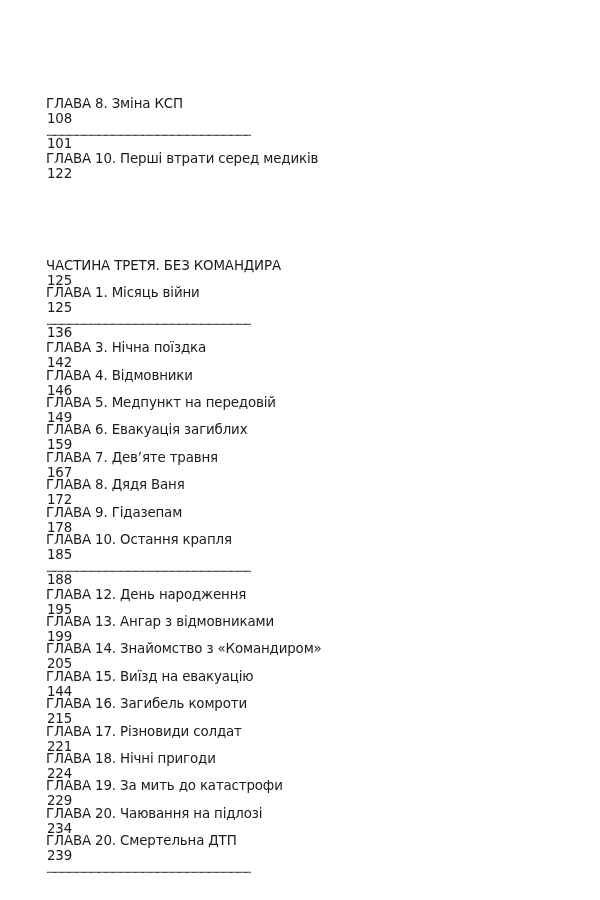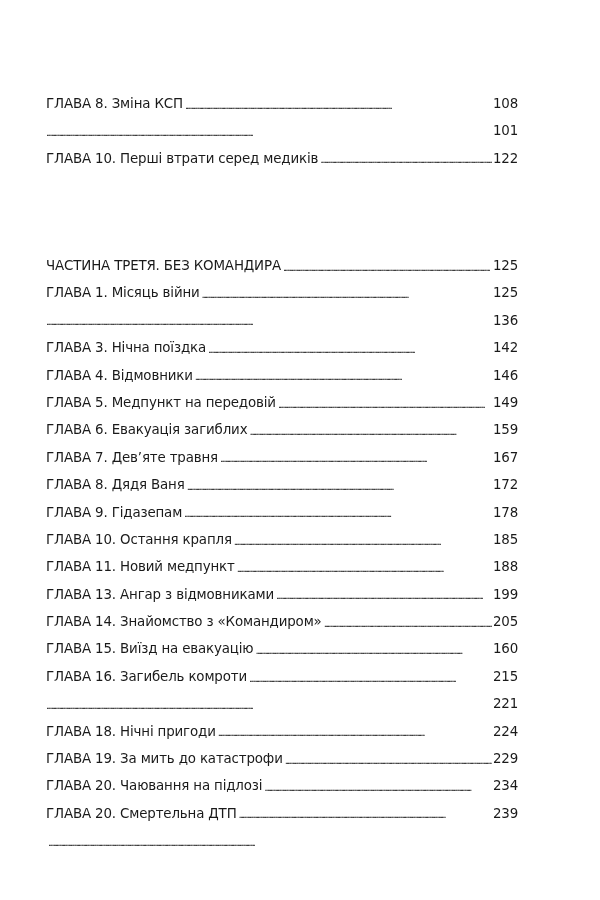--- a/index.html
+++ b/index.html
@@ -22,20 +22,21 @@
     }
     .toc-block-1 { top: 96px; }
     .toc-block-2 { top: 218px; margin-top: 40px; }
     .toc-row {
       display: flex;
       align-items: baseline;
       height: 27.4px;
       font-size: 13.4px;
       letter-spacing: -0.15px;
       white-space: nowrap;
+      flex-direction: column;
     }
     .toc-title {
       flex: 0 0 auto;
       padding-right: 2px;
     }
     .toc-leader {
       flex: 1 1 auto;
       overflow: hidden;
       height: 1em;
       position: relative;
@@ -122,45 +123,50 @@
     <span class="toc-title">ГЛАВА 9. Гідазепам</span>
     <span class="toc-leader"></span>
     <span class="toc-page">178</span>
   </div>
   <div class="toc-row">
     <span class="toc-title">ГЛАВА 10. Остання крапля</span>
     <span class="toc-leader"></span>
     <span class="toc-page">185</span>
   </div>
   <div class="toc-row">
-    <span class="toc-title">ГЛАВА 11. Новий медпункт</span>
     <span class="toc-leader"></span>
     <span class="toc-page">188</span>
+  </div>
+  <div class="toc-row">
+    <span class="toc-title">ГЛАВА 12. День народження</span>
+    <span class="toc-leader"></span>
+    <span class="toc-page">195</span>
   </div>
   <div class="toc-row">
     <span class="toc-title">ГЛАВА 13. Ангар з відмовниками</span>
     <span class="toc-leader"></span>
     <span class="toc-page">199</span>
   </div>
   <div class="toc-row">
     <span class="toc-title">ГЛАВА 14. Знайомство з «Командиром»</span>
     <span class="toc-leader"></span>
     <span class="toc-page">205</span>
   </div>
   <div class="toc-row">
     <span class="toc-title">ГЛАВА 15. Виїзд на евакуацію</span>
     <span class="toc-leader"></span>
-    <span class="toc-page">160</span>
+    <span class="toc-page">144</span>
   </div>
   <div class="toc-row">
     <span class="toc-title">ГЛАВА 16. Загибель комроти</span>
     <span class="toc-leader"></span>
     <span class="toc-page">215</span>
   </div>
   <div class="toc-row">
+    <span class="toc-title">ГЛАВА 17. Різновиди солдат</span>
     <span class="toc-leader"></span>
     <span class="toc-page">221</span>
   </div>
   <div class="toc-row">
     <span class="toc-title">ГЛАВА 18. Нічні пригоди</span>
     <span class="toc-leader"></span>
     <span class="toc-page">224</span>
   </div>
   <div class="toc-row">
     <span class="toc-title">ГЛАВА 19. За мить до катастрофи</span>

